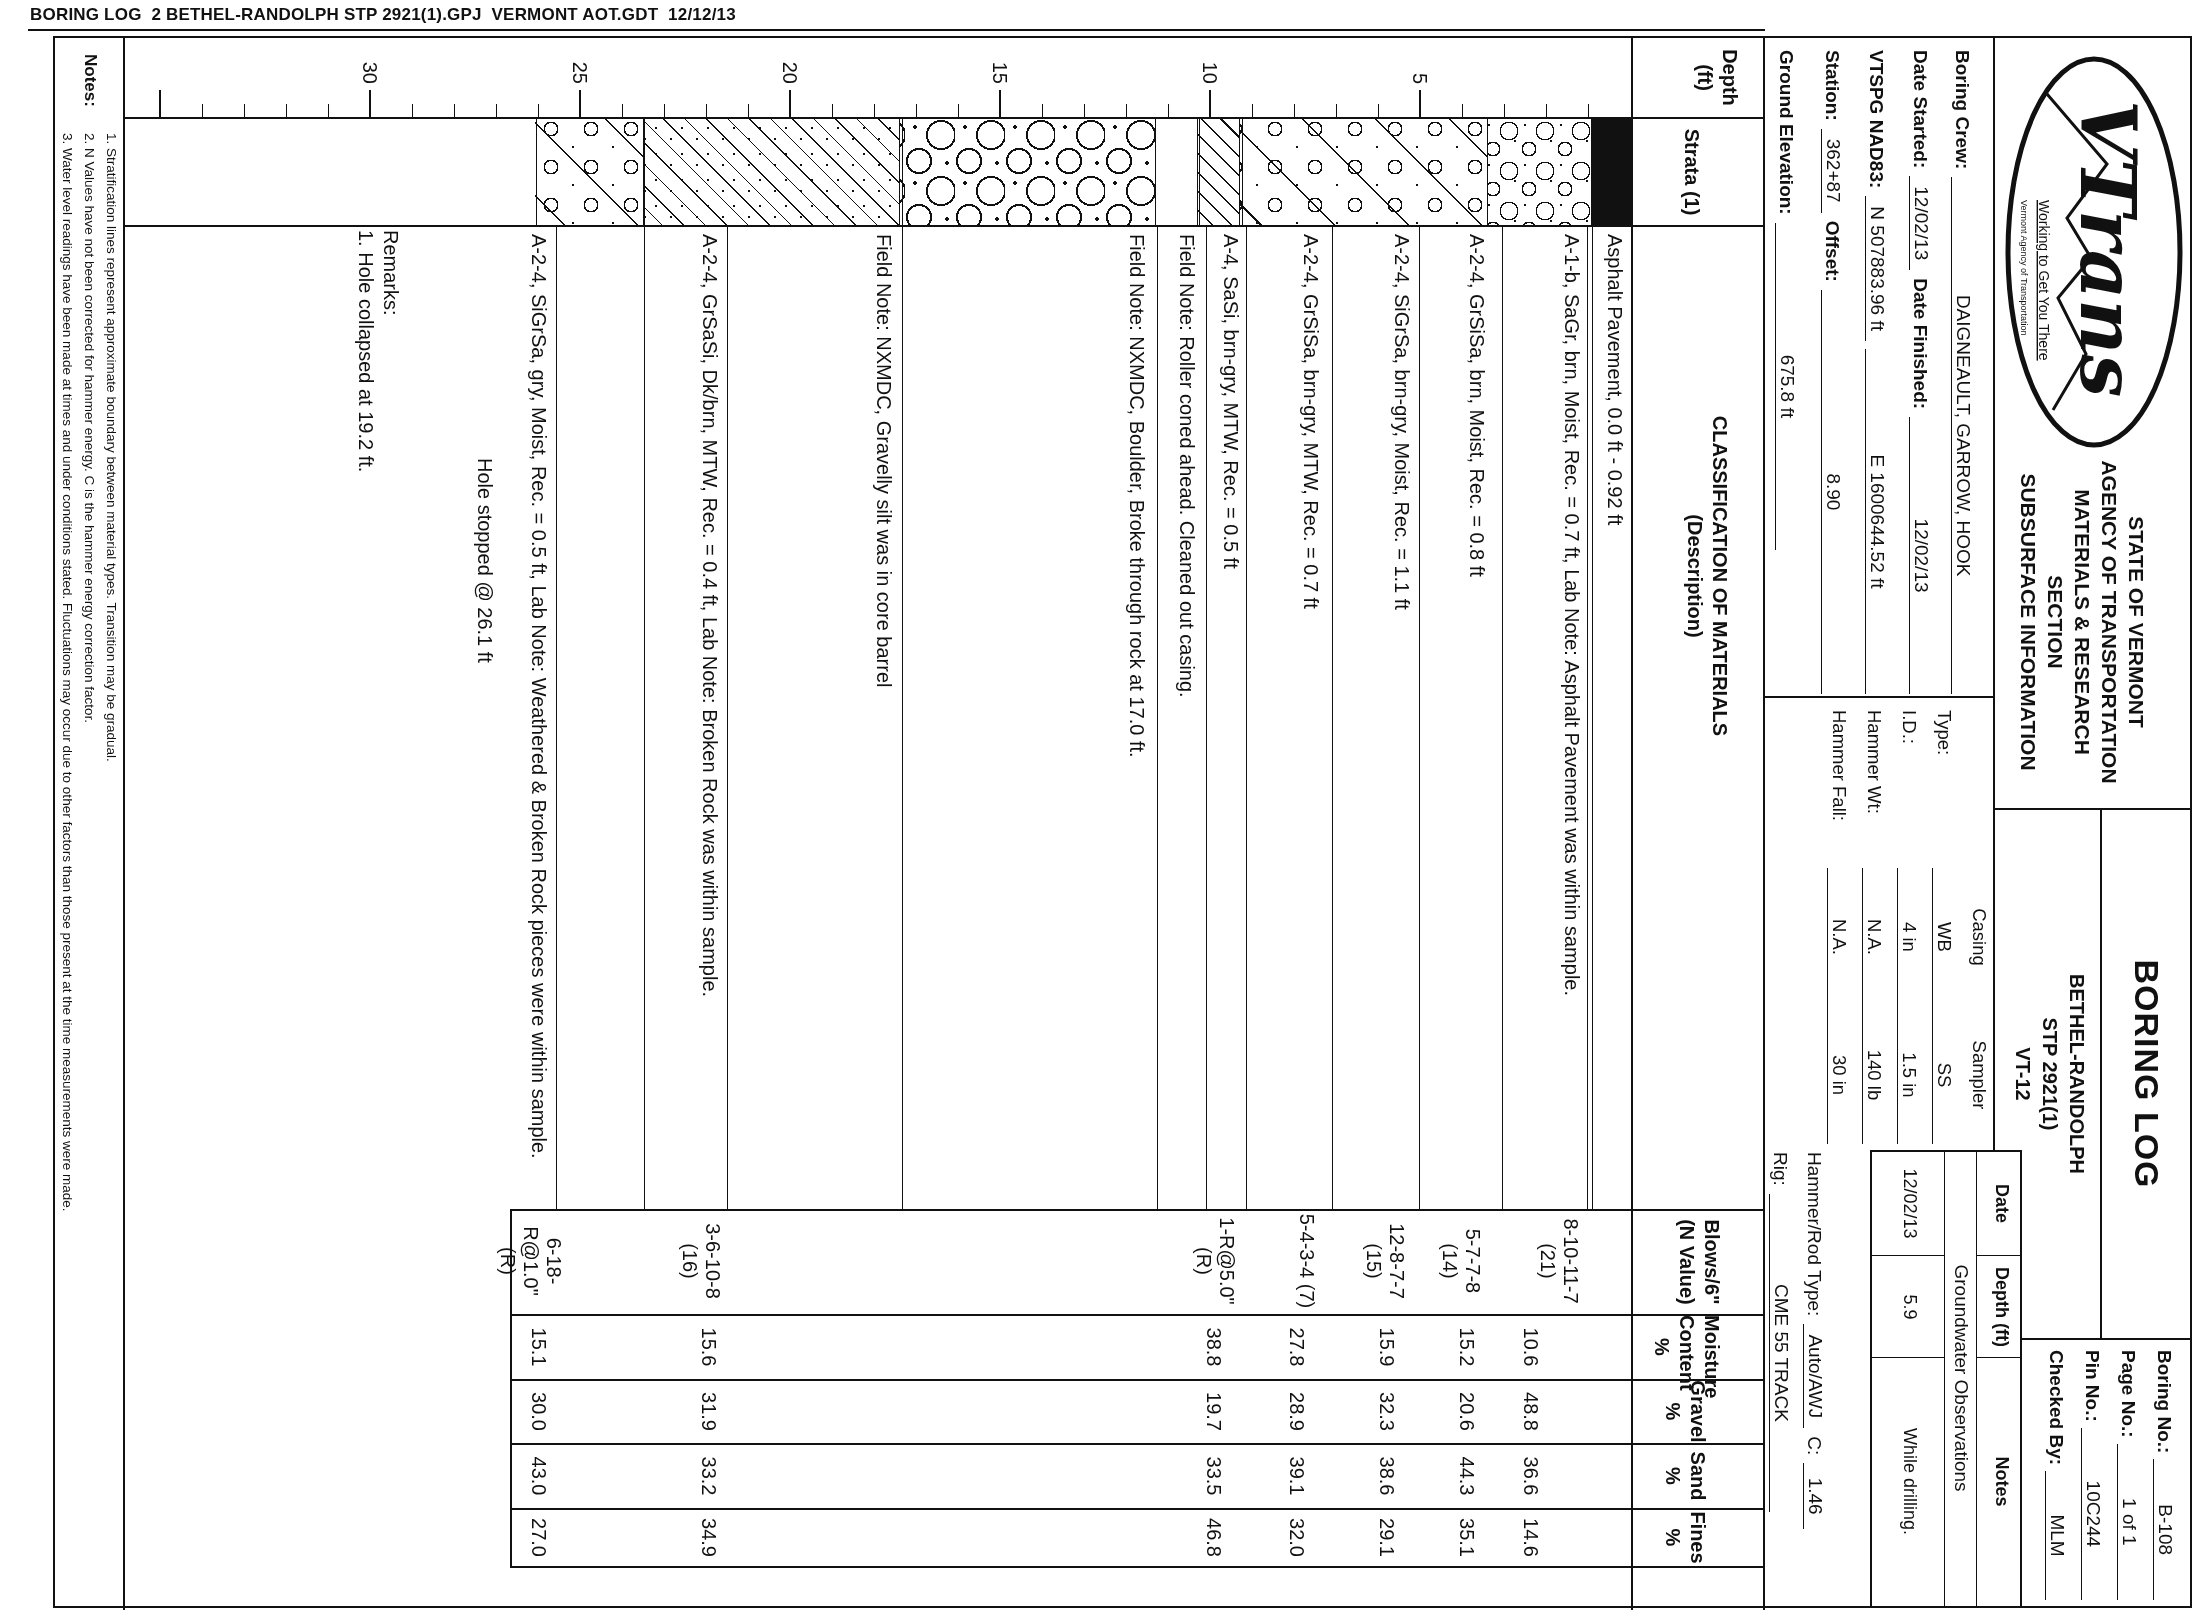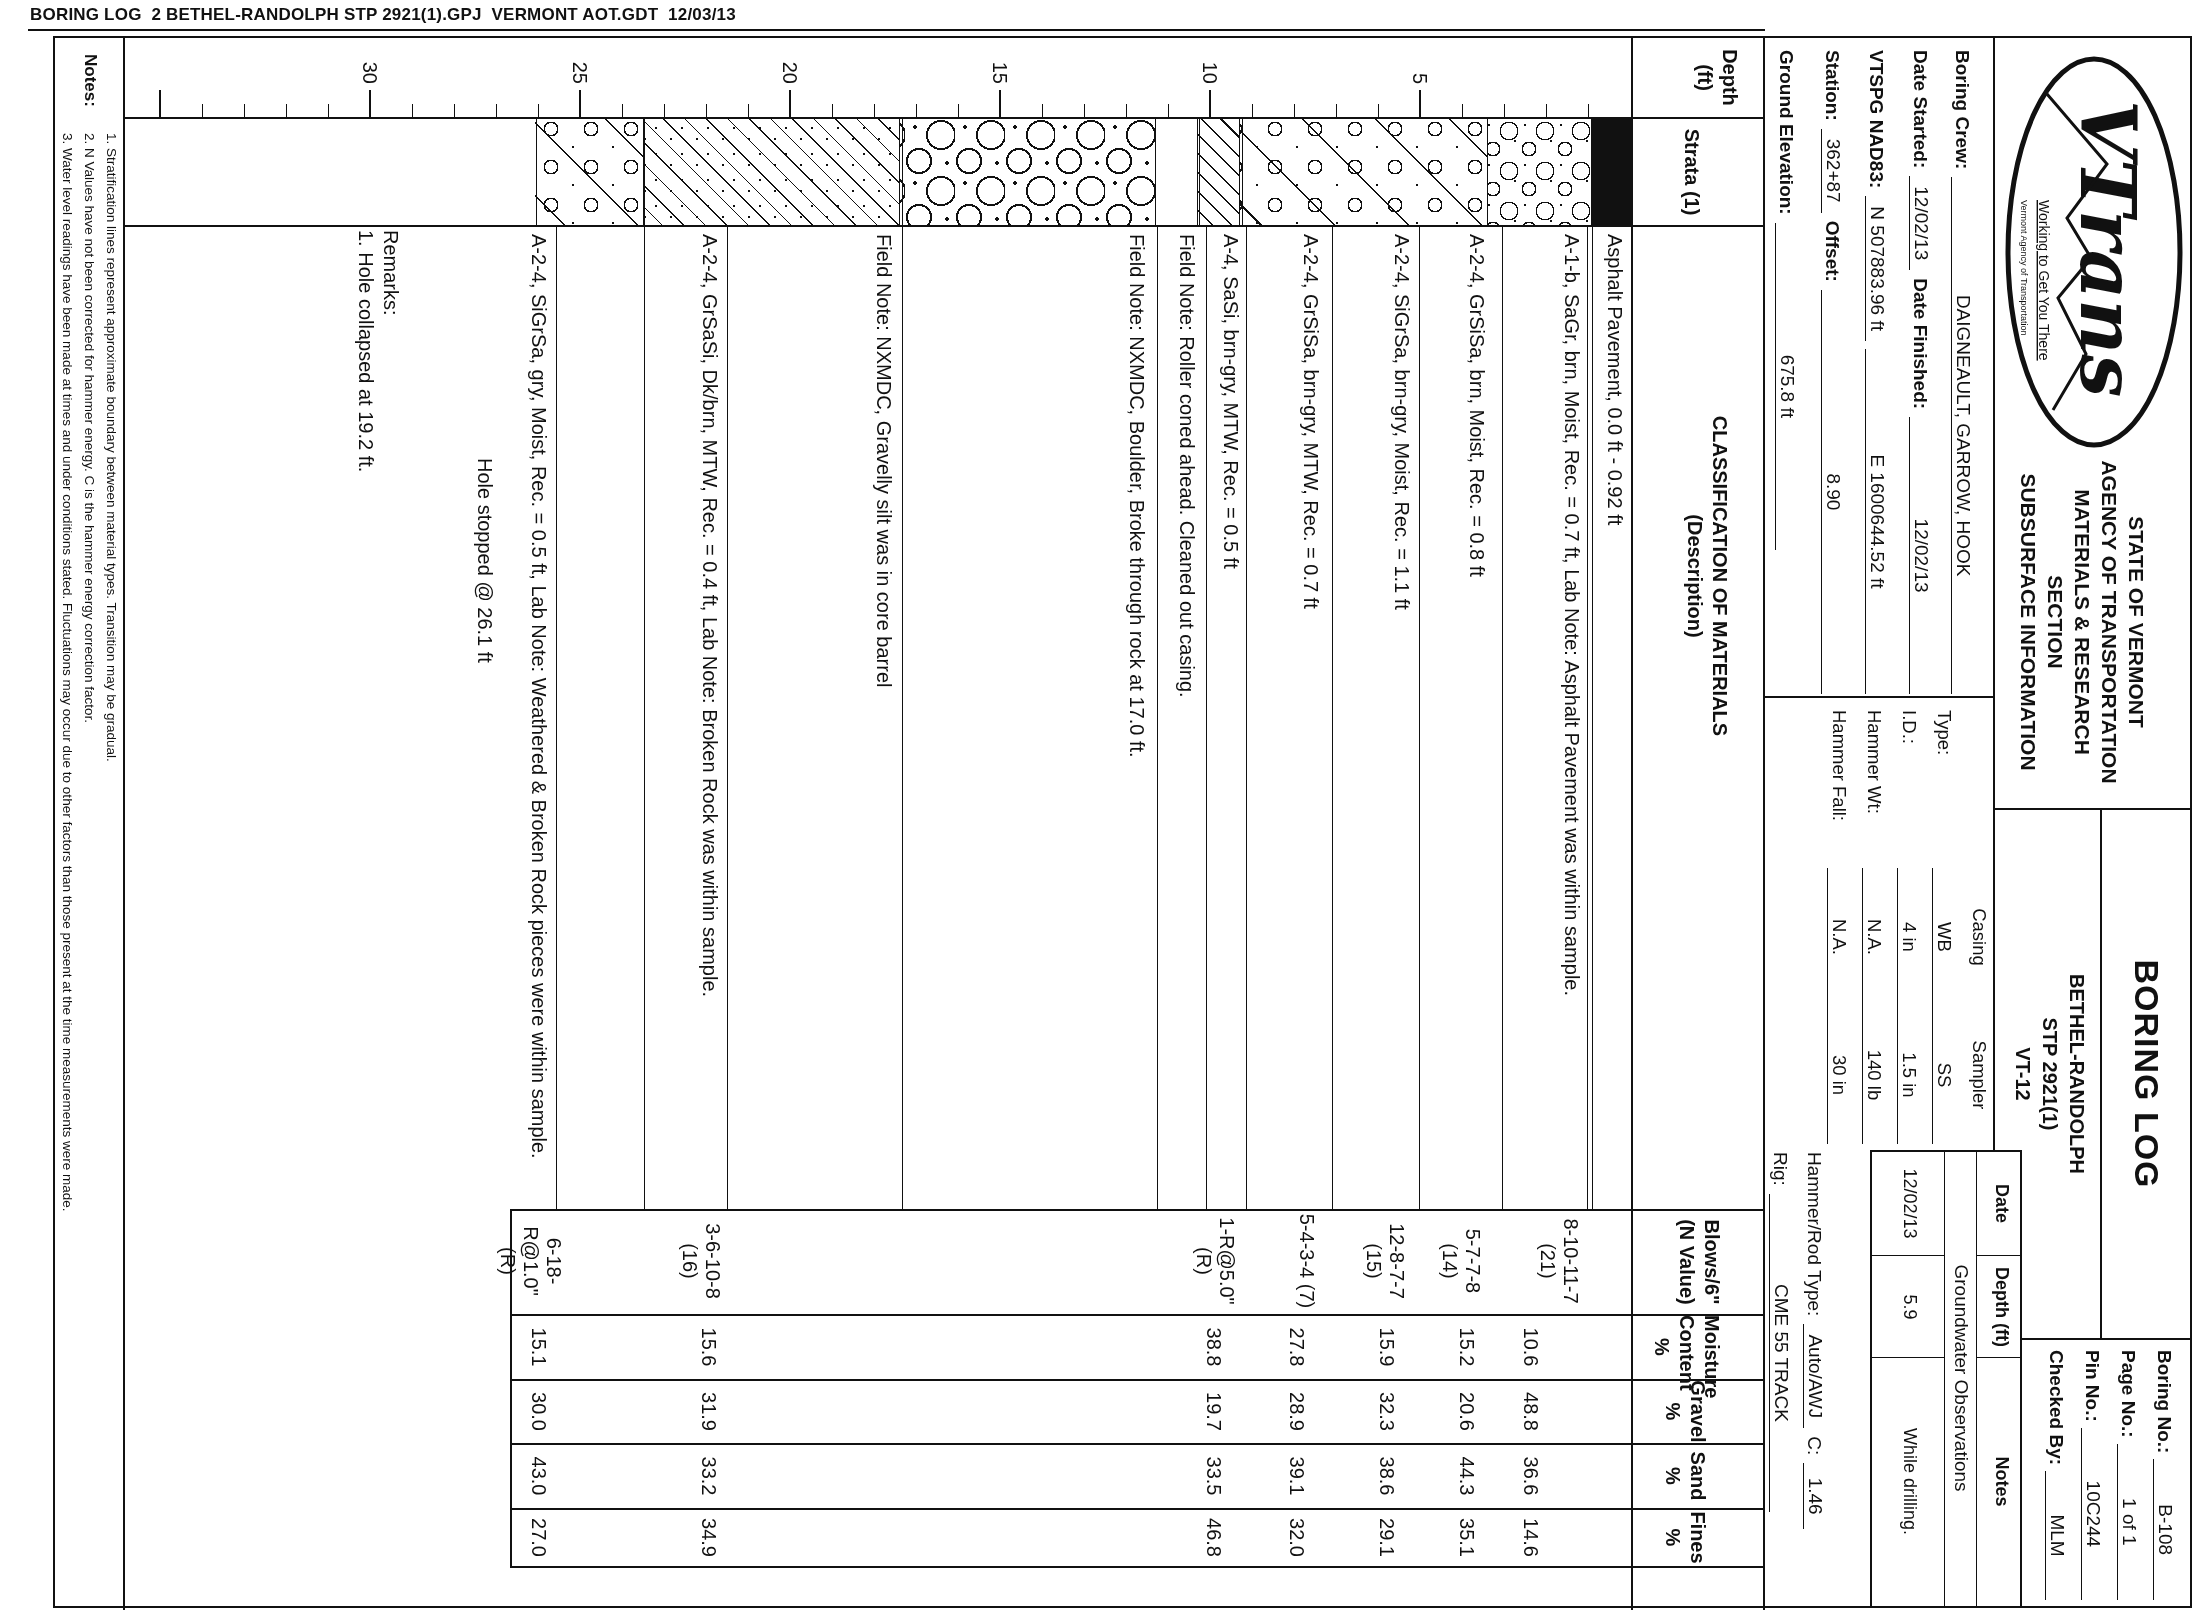--- a/index.html
+++ b/index.html
@@ -49,21 +49,21 @@
   .gwcell{position:absolute;font-size:18px;text-align:center;font-weight:bold;line-height:21px}
   .gwval{position:absolute;font-size:18px;text-align:center}
   .cs-cell{position:absolute;font-size:18.5px;white-space:nowrap}
   .idrow{display:flex;align-items:flex-end;margin-bottom:13px;font-size:19px;gap:6px}
   #notes-label{position:absolute;left:16px;top:2090px;font-weight:bold;font-size:17px}
   .noteline{position:absolute;left:95px;font-size:13.5px;white-space:nowrap}
 </style>
 </head>
 <body>
 
-<div id="file-hdr">BORING LOG  2 BETHEL-RANDOLPH STP 2921(1).GPJ  VERMONT AOT.GDT  12/03/13</div>
+<div id="file-hdr">BORING LOG  2 BETHEL-RANDOLPH STP 2921(1).GPJ  VERMONT AOT.GDT  12/12/13</div>
 <div id="file-line"></div>
 
 <div id="form">
 
   <svg class="abs" style="left:14px;top:5px" width="400" height="183" viewBox="0 0 400 183">
     <ellipse cx="200" cy="91" rx="193" ry="86" fill="none" stroke="#111" stroke-width="5"></ellipse>
     <text x="48" y="104" font-family="DejaVu Serif, serif" font-size="76" font-weight="bold" font-style="italic" fill="#111">VTrans</text>
     <path d="M42,138 L112,78 L166,118 L206,94 L246,127 L302,99 L358,132" fill="none" stroke="#111" stroke-width="3"></path>
     <text x="148" y="146" font-size="14" text-decoration="underline" fill="#111">Working to Get You There</text>
     <text x="148" y="164" font-size="9" fill="#111">Vermont Agency of Transportation</text>

